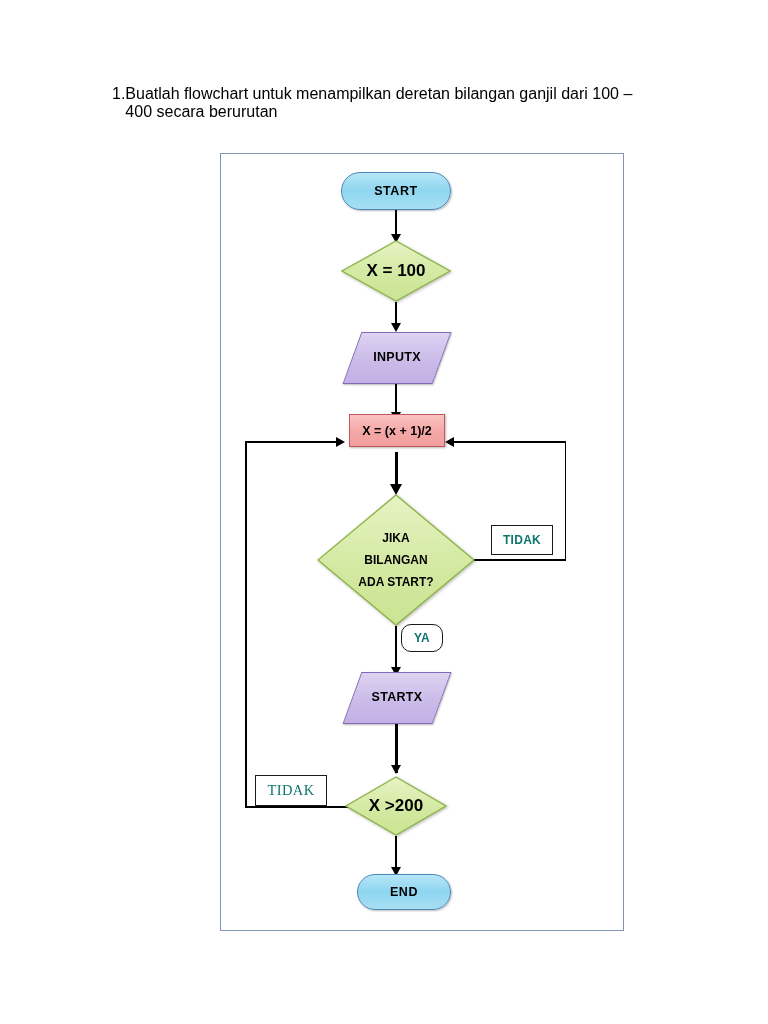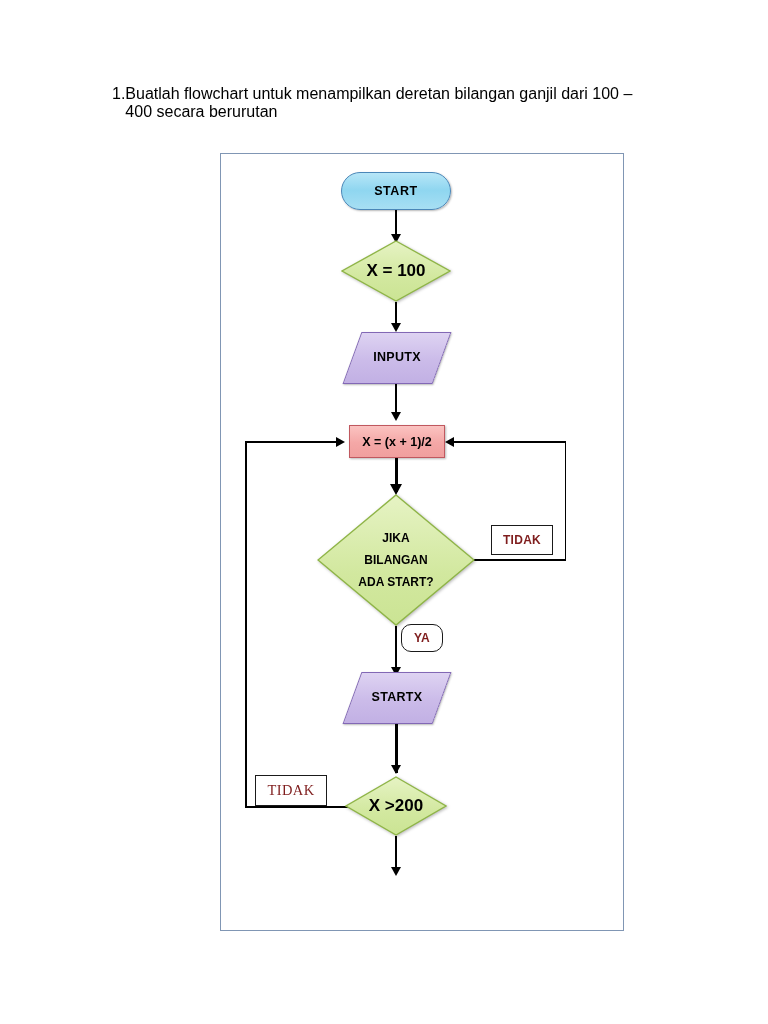--- a/index.html
+++ b/index.html
@@ -168,21 +168,21 @@
   
   .textbox {
     position: absolute;
     box-sizing: border-box;
     border: 1.3px solid #1a1a1a;
     background: #ffffff;
     display: flex;
     align-items: center;
     justify-content: center;
     z-index: 8;
-    color: #7f1d1d;
+    color: #0f766e;
   }
   .textbox.sans {
     font-family: "Liberation Sans", sans-serif;
     font-size: 12px;
     font-weight: bold;
     letter-spacing: 0.3px;
   }
   .textbox.serif {
     font-family: "Liberation Serif", serif;
     font-size: 14.5px;
@@ -232,21 +232,21 @@
     <div class="io-shape"></div>
     <div class="io-label">
       <span>INPUT</span>
       <span>X</span>
     </div>
   </div>
 
   <div class="line-v" style="left:174px; top:230px; height:34px;"></div>
   <div class="arrow arrow-down" style="left:170px; top:258px;"></div>
 
-  <div class="node process" style="left:128px; top:271px; width:96px; height:33px;">
+  <div class="node process" style="left:128px; top:260px; width:96px; height:33px;">
     <span>X = (x + 1)/2</span>
   </div>
 
   <div class="line-v thick" style="left:174px; top:298px; height:40px;"></div>
   <div class="arrow arrow-down big" style="left:168.5px; top:330px;"></div>
 
   <div class="diamond-wrap" style="left:96px; top:340px; width:158px; height:132px;">
     <div class="diamond-shape">
       <svg viewBox="0 0 158 132" preserveAspectRatio="none">
         <defs>
@@ -318,14 +318,17 @@
   <div class="line-h" style="left:24px; top:287px; width:92px;"></div>
   <div class="arrow arrow-right" style="left:115px; top:283px;"></div>
 
   <div class="textbox serif" style="left:34px; top:621px; width:72px; height:31px;">
     <span>TIDAK</span>
   </div>
 
   <div class="line-v" style="left:174px; top:682px; height:37px;"></div>
   <div class="arrow arrow-down" style="left:170px; top:713px;"></div>
 
+  <div class="node terminator" style="left:136px; top:720px; width:94px; height:36px;">
+    <span>END</span>
+  </div>
 
 </div>
 
 </body></html>

